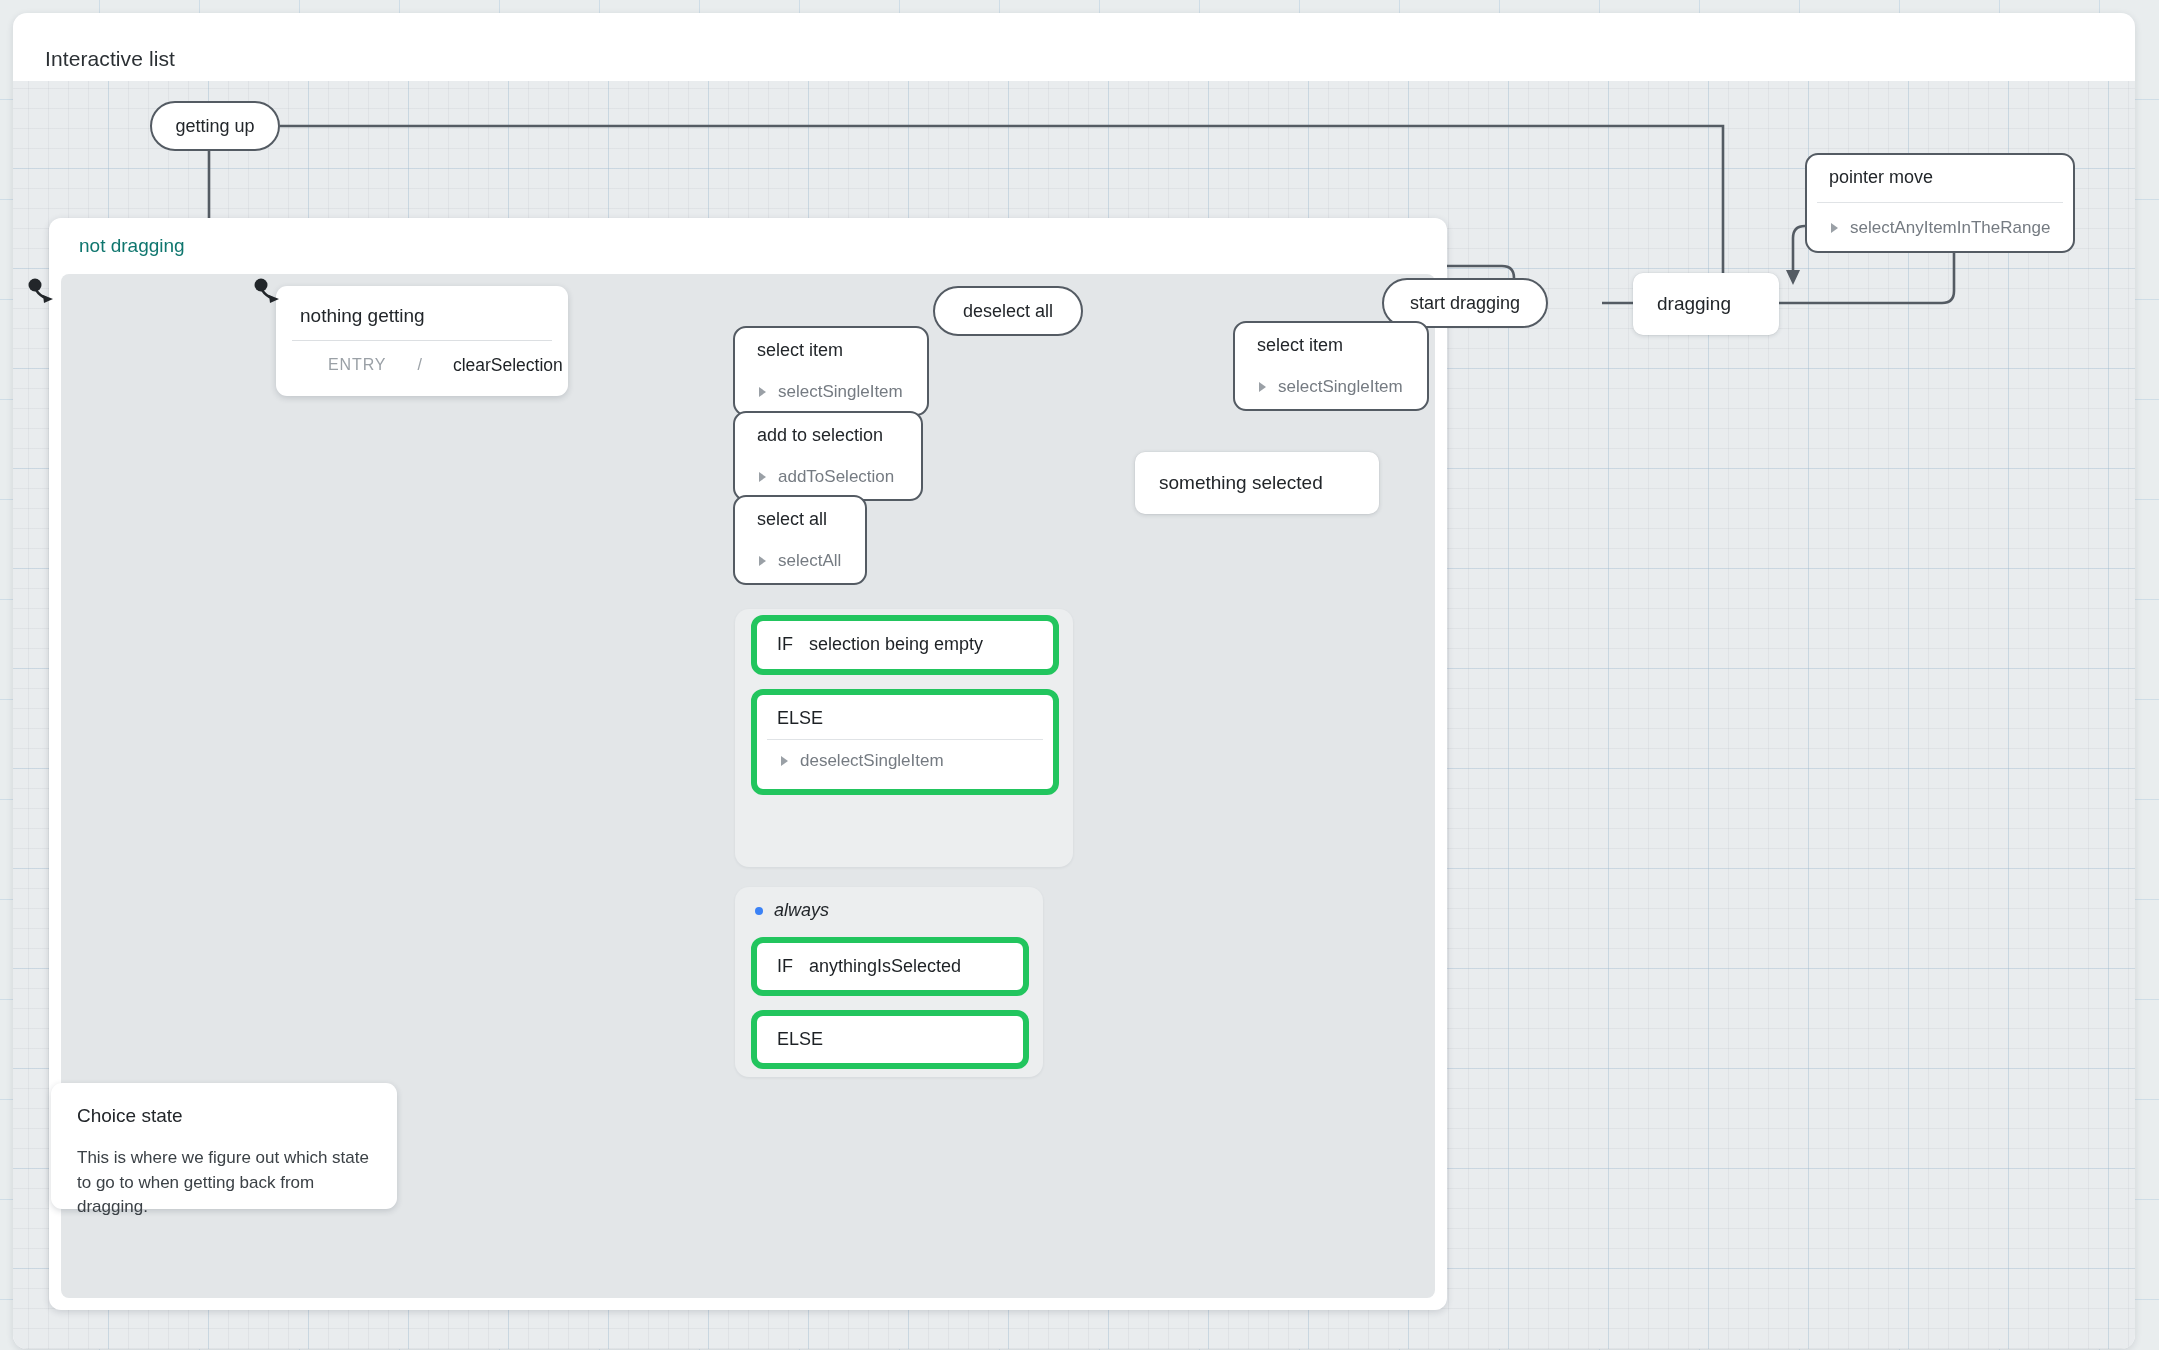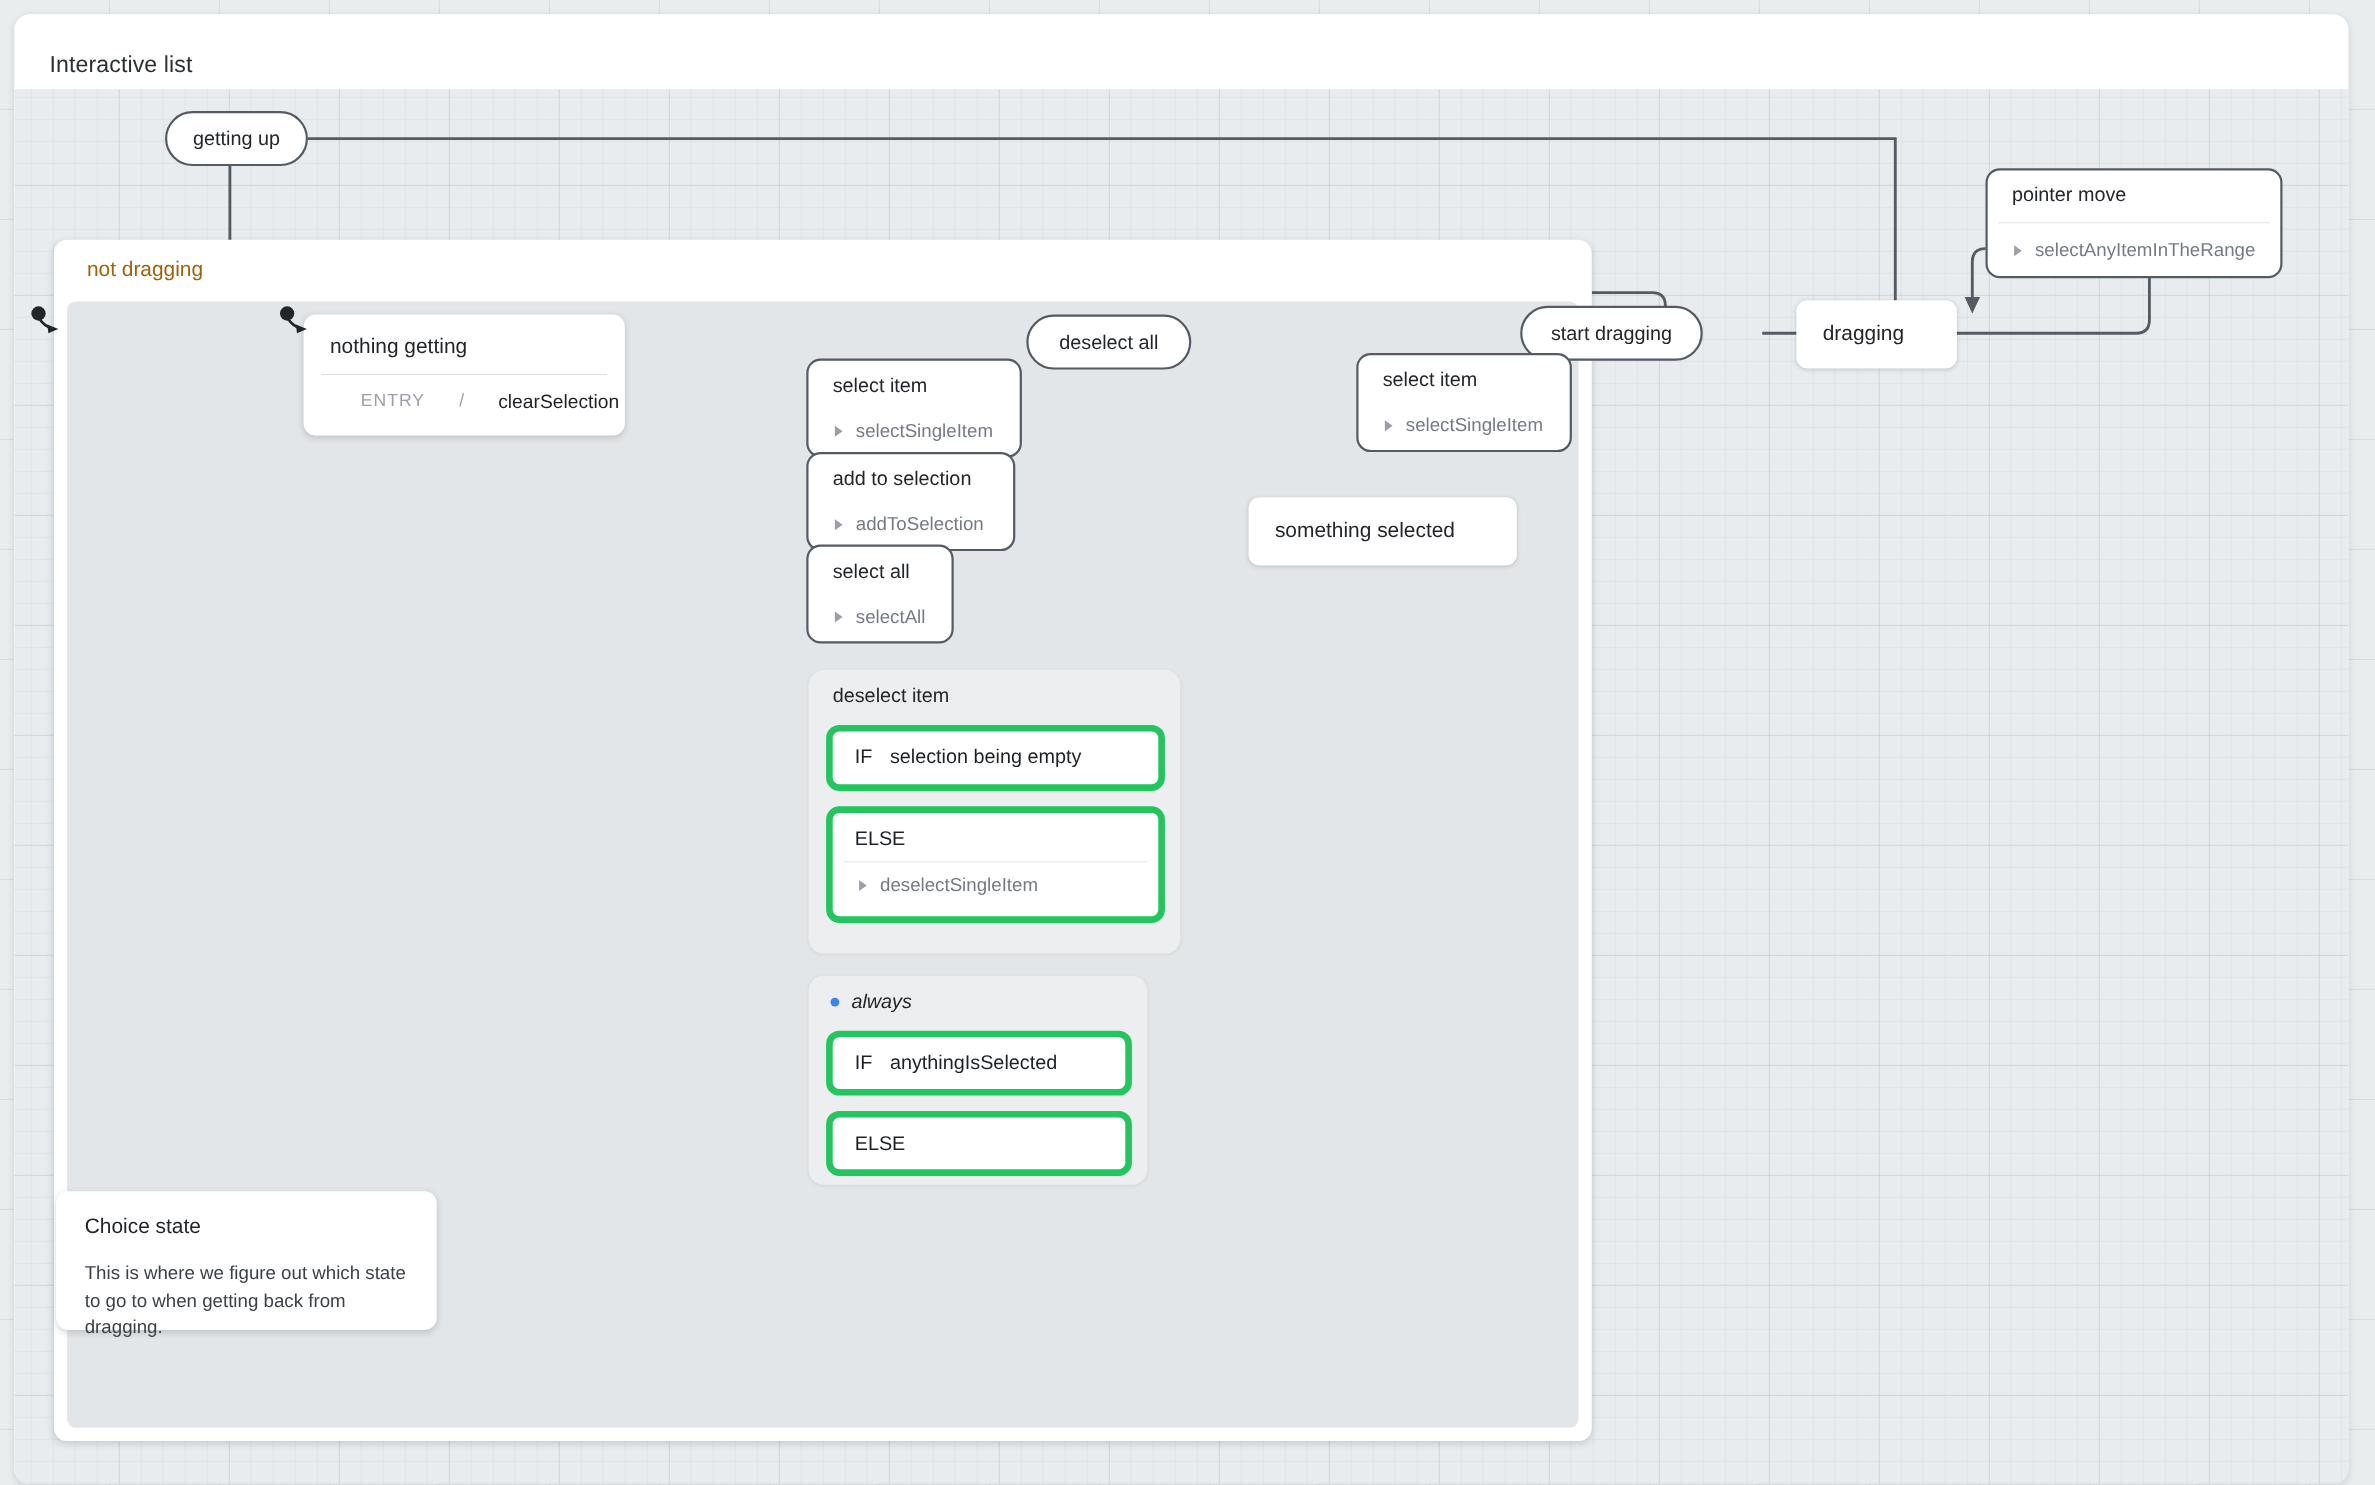--- a/index.html
+++ b/index.html
@@ -58,21 +58,21 @@
   }
 
   
   .state-compound{
     background:#ffffff;border-radius:12px;
     box-shadow:0 2px 7px rgba(35,45,60,.16);
     padding:0;
   }
   .state-compound > .sc-header{
     height:56px;display:flex;align-items:center;
-    font-size:19px;color:#a16207;padding-left:30px;
+    font-size:19px;color:#0f766e;padding-left:30px;
   }
   .state-compound > .sc-children{
     position:absolute;left:12px;right:12px;top:56px;bottom:12px;
     background:#e3e6e8;border-radius:8px;
   }
 
   
   .state-with-actions{
     background:#fff;border-radius:11px;
     box-shadow:0 2px 6px rgba(35,45,60,.18);
@@ -325,21 +325,20 @@
     <div class="node event-box" style="left:720px;top:414px;width:134px;height:90px;">
       <div class="eb-title">select all</div>
       <div class="eb-divider"></div>
       <div class="eb-action">
         <span class="tri"></span>
         <span>selectAll</span>
       </div>
     </div>
 
     <div class="node event-group" style="left:722px;top:528px;width:338px;height:258px;">
-      <div class="eg-title">deselect item</div>
 
       <div class="branch" style="height:48px;">
         <div class="br-head">
           <span class="br-kw">IF</span>
           <span>selection being empty</span>
         </div>
       </div>
 
       <div class="branch" style="height:94px;">
         <div class="br-head" style="padding-bottom:10px;">

